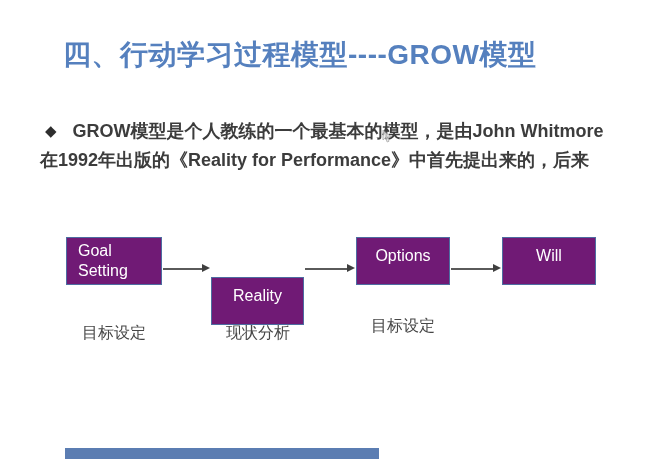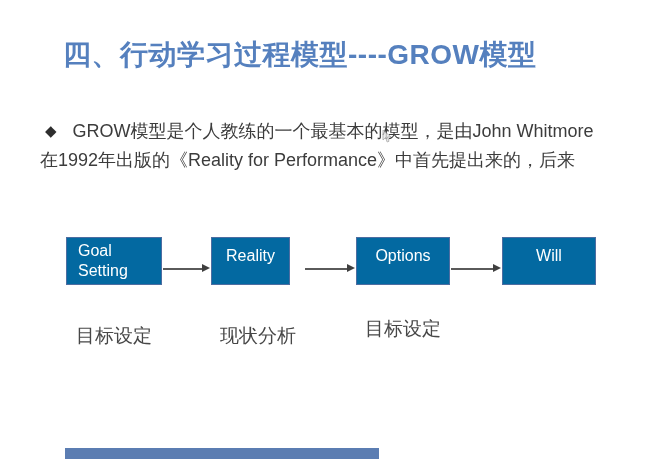--- a/index.html
+++ b/index.html
@@ -13,36 +13,36 @@
 
   .title {
     position: absolute; left: 63px; top: 36px;
     font-size: 28px; font-weight: bold;
     color: #5580be; letter-spacing: 0.5px;
     white-space: nowrap;
   }
 
   .para {
     position: absolute; left: 40px; top: 116px; width: 600px;
-    font-size: 18px; line-height: 29px; color: #3c3c3c;
+    font-size: 18px; line-height: 29px; color: #3c3c3c; font-weight: bold;
   }
   .para .line { display: block; white-space: nowrap; }
   .para .bullet {
     display: inline-block; margin-left: 5px; margin-right: 16px;
     font-size: 15px; color: #2e2e2e; vertical-align: 1px;
   }
 
   .flow { position: absolute; inset: 0; }
   .box {
     position: absolute; top: 237px; height: 48px;
-    background: #0369a1; border: 1px solid #4d6da1;
+    background: #701a75; border: 1px solid #4d6da1;
     box-sizing: border-box; color: #ffffff; font-size: 16px;
   }
   .box-0 { left: 66px;  width: 96px; padding: 3px 0 0 11px; line-height: 20px; }
-  .box-1 { left: 211px; width: 79px; }
+  .box-1 { left: 211px; width: 93px; margin-top: 40px; }
   .box-2 { left: 356px; width: 94px; }
   .box-3 { left: 502px; width: 94px; }
   .box.center { text-align: center; padding-top: 9px; }
 
   .arrow { position: absolute; top: 264px; height: 9px; }
   .arrow .shaft {
     position: absolute; left: 0; top: 4px; height: 2px;
     background: #5a5a5a;
   }
   .arrow .head {
@@ -51,21 +51,21 @@
     border-left: 8px solid #3f3f3f;
     border-top: 4.5px solid transparent;
     border-bottom: 4.5px solid transparent;
   }
   .arrow-0 { left: 163px; width: 47px; } .arrow-0 .shaft { width: 40px; }
   .arrow-1 { left: 305px; width: 50px; } .arrow-1 .shaft { width: 43px; }
   .arrow-2 { left: 451px; width: 50px; } .arrow-2 .shaft { width: 43px; }
 
   .zh-label {
     position: absolute; width: 132px; text-align: center;
-    font-size: 19px; color: #474747; white-space: nowrap;
+    font-size: 16px; color: #474747; white-space: nowrap;
   }
   .zh-0 { left: 48px;  top: 323px; }
   .zh-1 { left: 192px; top: 323px; }
   .zh-2 { left: 337px; top: 316px; }
   .zh-3 { left: 483px; top: 318px; }
 
   .bottom-bar {
     position: absolute; left: 65px; top: 448px;
     width: 314px; height: 11px; background: #5b7db2;
   }

